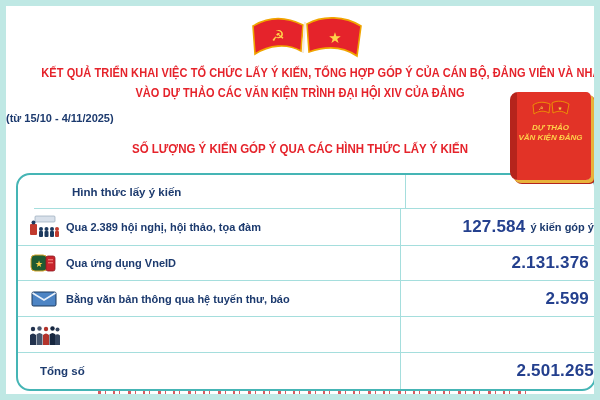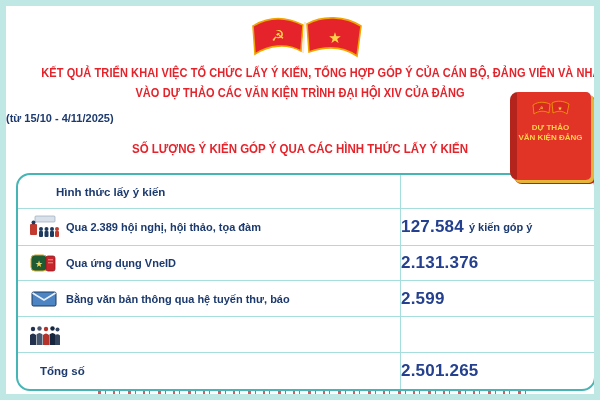--- a/index.html
+++ b/index.html
@@ -41,40 +41,40 @@
     position:absolute; left:504px; top:86px; width:81px; height:88px; z-index:6;
     background:linear-gradient(90deg,#b5241c 0 7px,#e23327 7px);
     border-radius:8px 5px 5px 8px;
     box-shadow:3px 3px 0 #e8b33b, 4px 4px 0 #b5241c;
     display:flex; flex-direction:column; align-items:center;
     padding-top:6px;
   }
   .book-flags { width:44px; height:22px; }
   .book-text {
     color:#ffd24a; font-weight:bold; font-size:8px; line-height:1.3;
-    text-align:center; margin-top:3px; width:70px;
+    text-align:center; margin-top:3px; width:70px;font-style:italic;
   }
   
   .table {
     position:absolute; left:10px; top:167px; width:580px; height:218px; z-index:3;
     background:#ffffff;
     border:2px solid #45b5b5; border-radius:14px;
     overflow:hidden;
     display:flex; flex-direction:column;
   }
   .t-row { display:flex; border-bottom:1.5px solid #a5dedd; }
   .t-row:last-child { border-bottom:none; }
   .t-cell-l {
     width:66.5%; border-right:1.5px solid #a5dedd;
     display:flex; align-items:center; padding-left:9px;
   }
   .t-cell-r {
-    width:33.5%; display:flex; align-items:center; justify-content:flex-start;
-  }
-  .t-head { height:36px; }
+    width:33.5%; display:flex; align-items:center; justify-content:flex-end;
+  }
+  .t-head { height:36px;margin-left:16px; }
   .t-head .t-cell-l { padding-left:38px; font-weight:bold; color:#1c3a6e; font-size:11.5px; }
   .t-data { height:38px; }
   .row-icon { width:34px; min-width:34px; display:flex; justify-content:center; }
   .row-label {
     font-weight:bold; color:#1c3a6e; font-size:11px; margin-left:5px; white-space:nowrap;
   }
   .row-label.long { font-size:10px; letter-spacing:-0.2px; }
   .row-value { font-weight:bold; color:#24408e; font-size:17px; letter-spacing:0.2px; }
   .row-value-suffix { font-weight:bold; color:#1c3a6e; font-size:11px; margin-left:5px; }
   .t-total .t-cell-l { padding-left:22px; }

